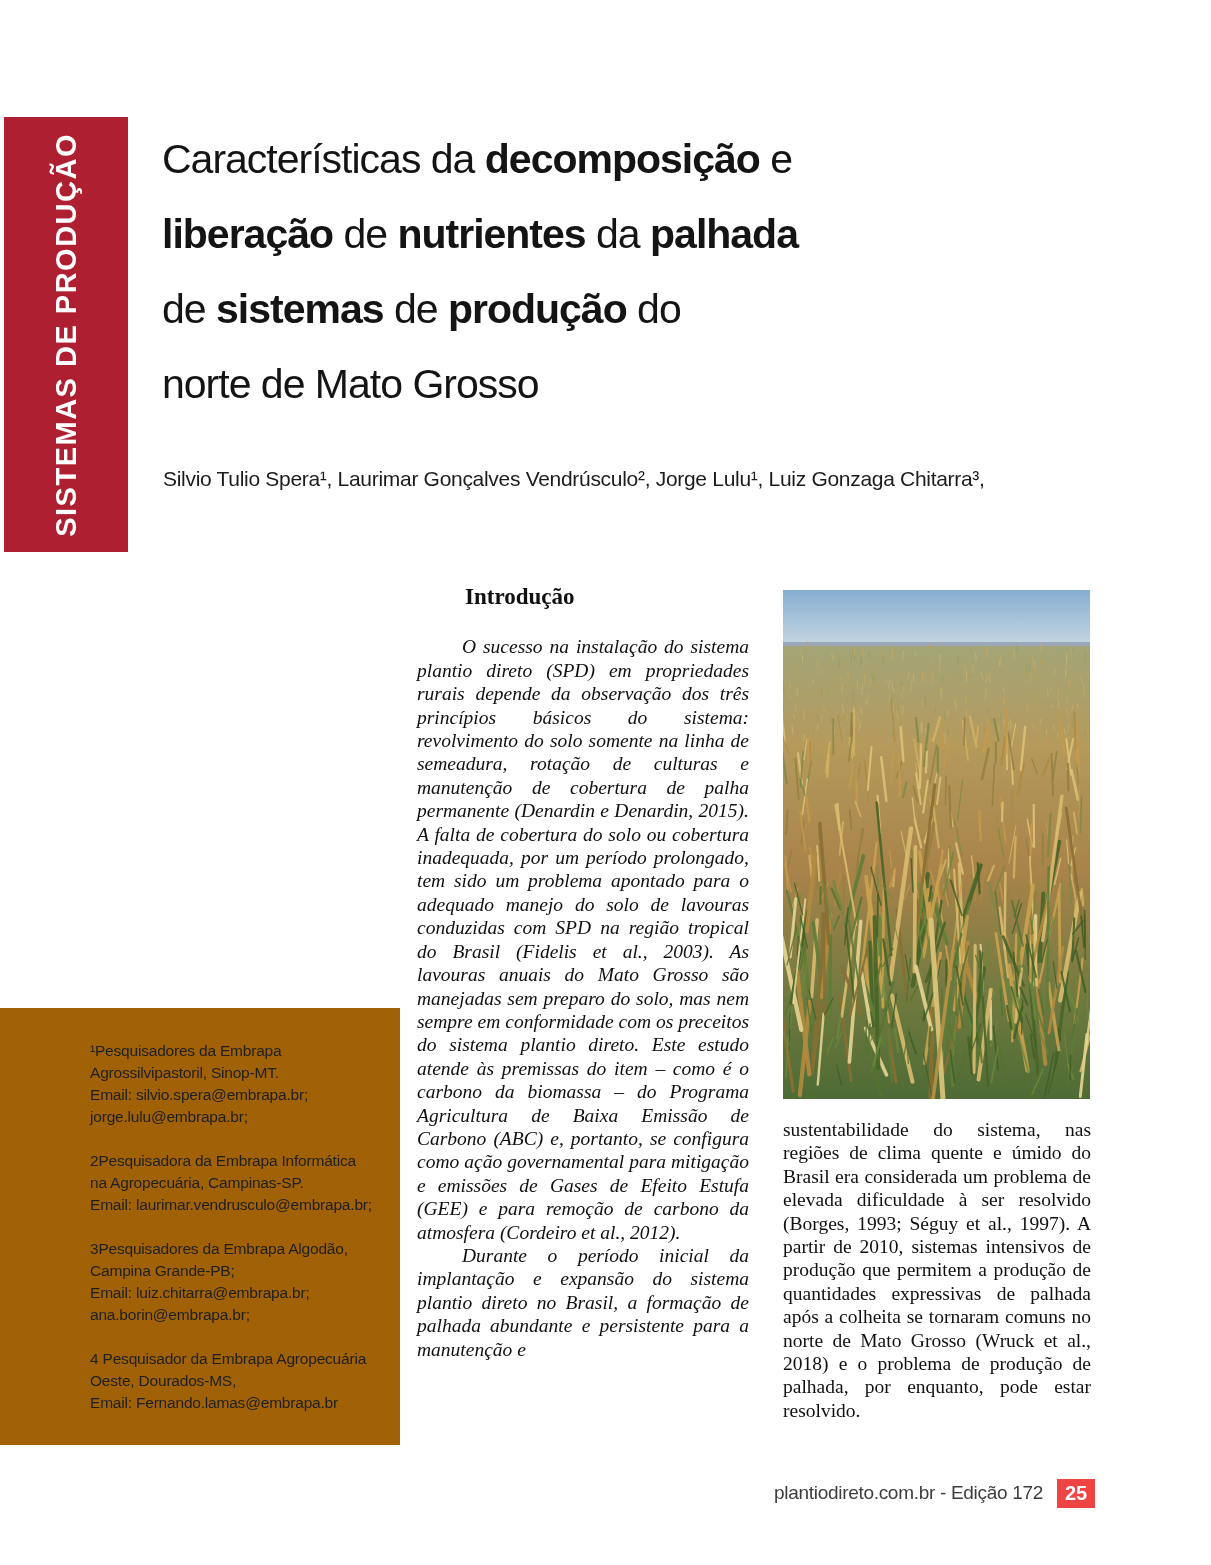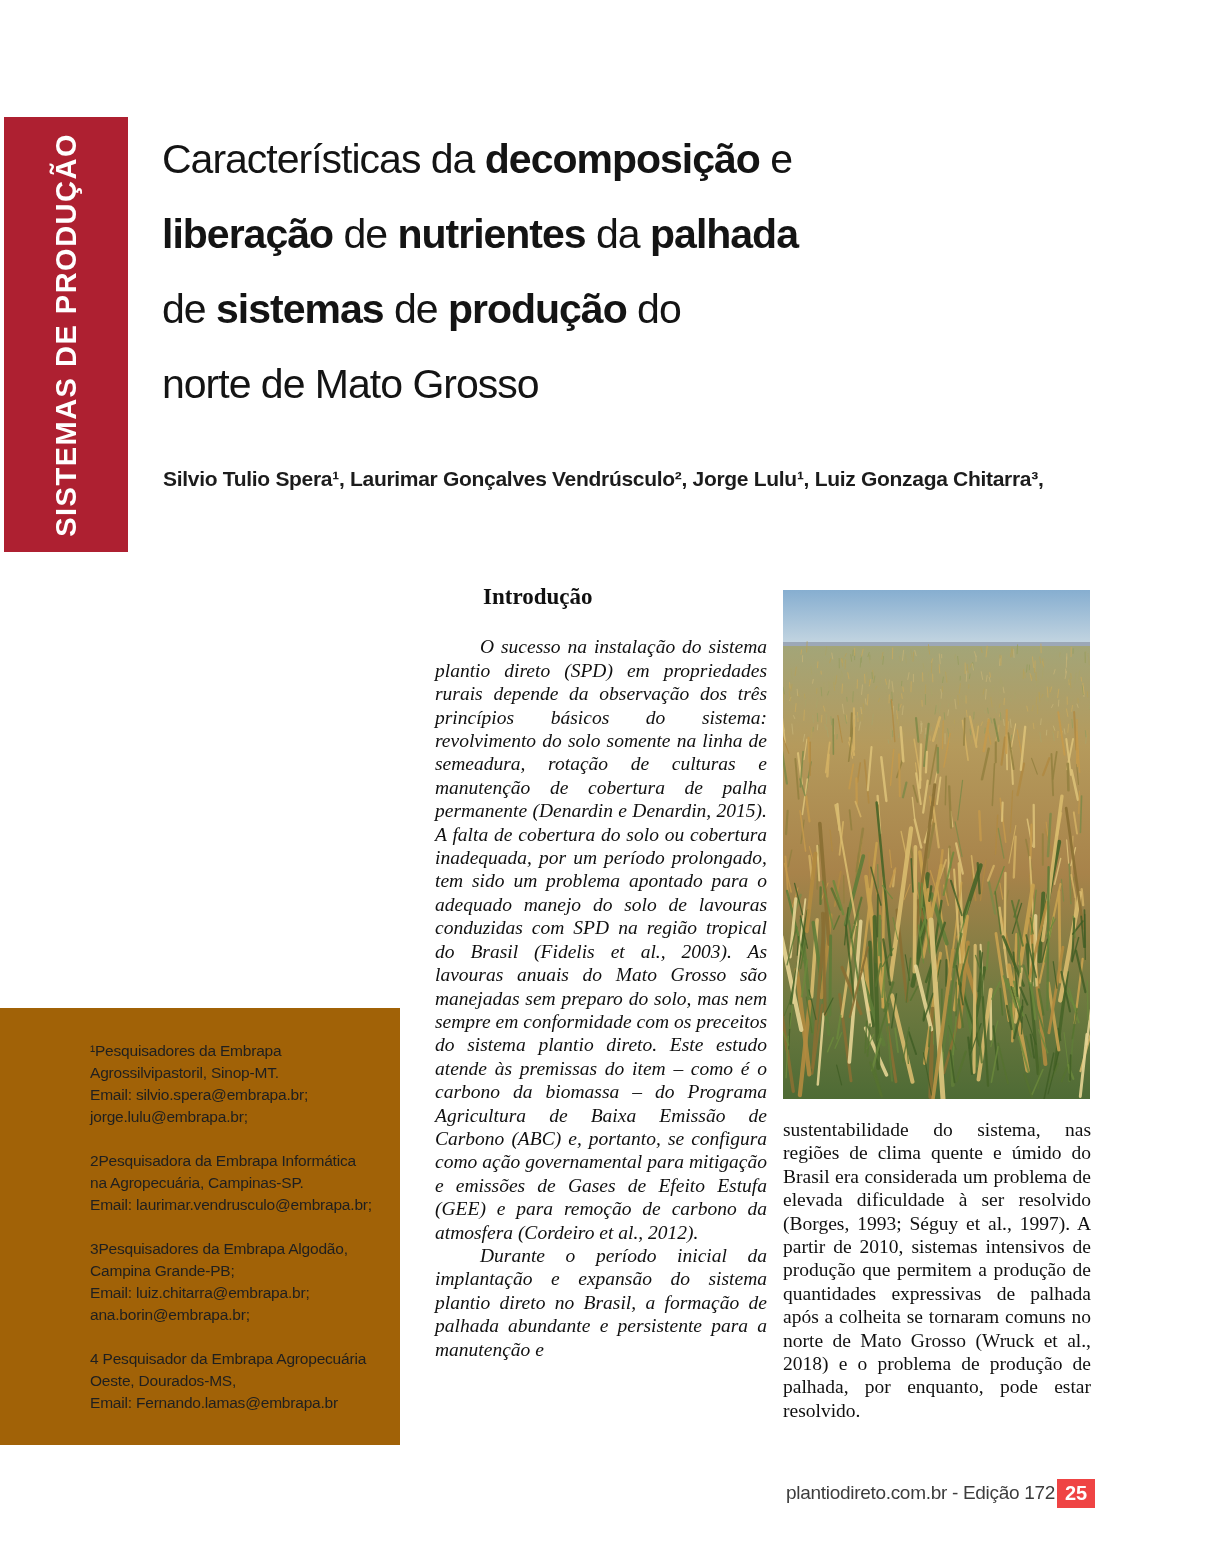--- a/index.html
+++ b/index.html
@@ -44,35 +44,35 @@
   }
   .title .b { font-weight: 700; }
 
   
   .authors {
     position: absolute;
     left: 163px; top: 464px;
     width: 930px;
     font-size: 21px;
     line-height: 30px;
-    font-weight: 700;
+    font-weight: 400;
     color: #1c1c1c;
     letter-spacing: -0.3px;
   }
 
   
   .col {
     position: absolute;
     font-family: "Liberation Serif", serif;
     font-size: 19.5px;
     line-height: 23.4px;
     color: #101010;
     text-align: justify;
   }
-  .col-left  { left: 435px; top: 585px;  width: 332px; }
+  .col-left  { left: 417px; top: 585px;  width: 332px; }
   .col-right { left: 783px; top: 1118px; width: 308px; }
   .intro-heading {
     font-size: 23px;
     font-weight: 700;
     text-indent: 48px;
     text-align: left;
     margin: 0 0 27px 0;
   }
   .col p { margin: 0; }
   .col p.indent { text-indent: 45px; font-style: italic; }
@@ -98,21 +98,21 @@
     color: #1f1f1f;
     letter-spacing: -0.2px;
   }
   .affil p { margin: 0 0 22px 0; white-space: pre-line; }
 
   
   .footer {
     position: absolute;
     top: 1478px; right: 116px;
     height: 30px;
-    display: flex; align-items: center; gap: 2px;
+    display: flex; align-items: center; gap: 14px;
   }
   .footer-text { font-size: 19px; color: #3d3d3d; letter-spacing: -0.3px; }
   .page-badge {
     width: 38px; height: 29px;
     background: #ef4444;
     color: #ffffff;
     font-weight: 700;
     font-size: 20px;
     display: flex; align-items: center; justify-content: center;
   }

